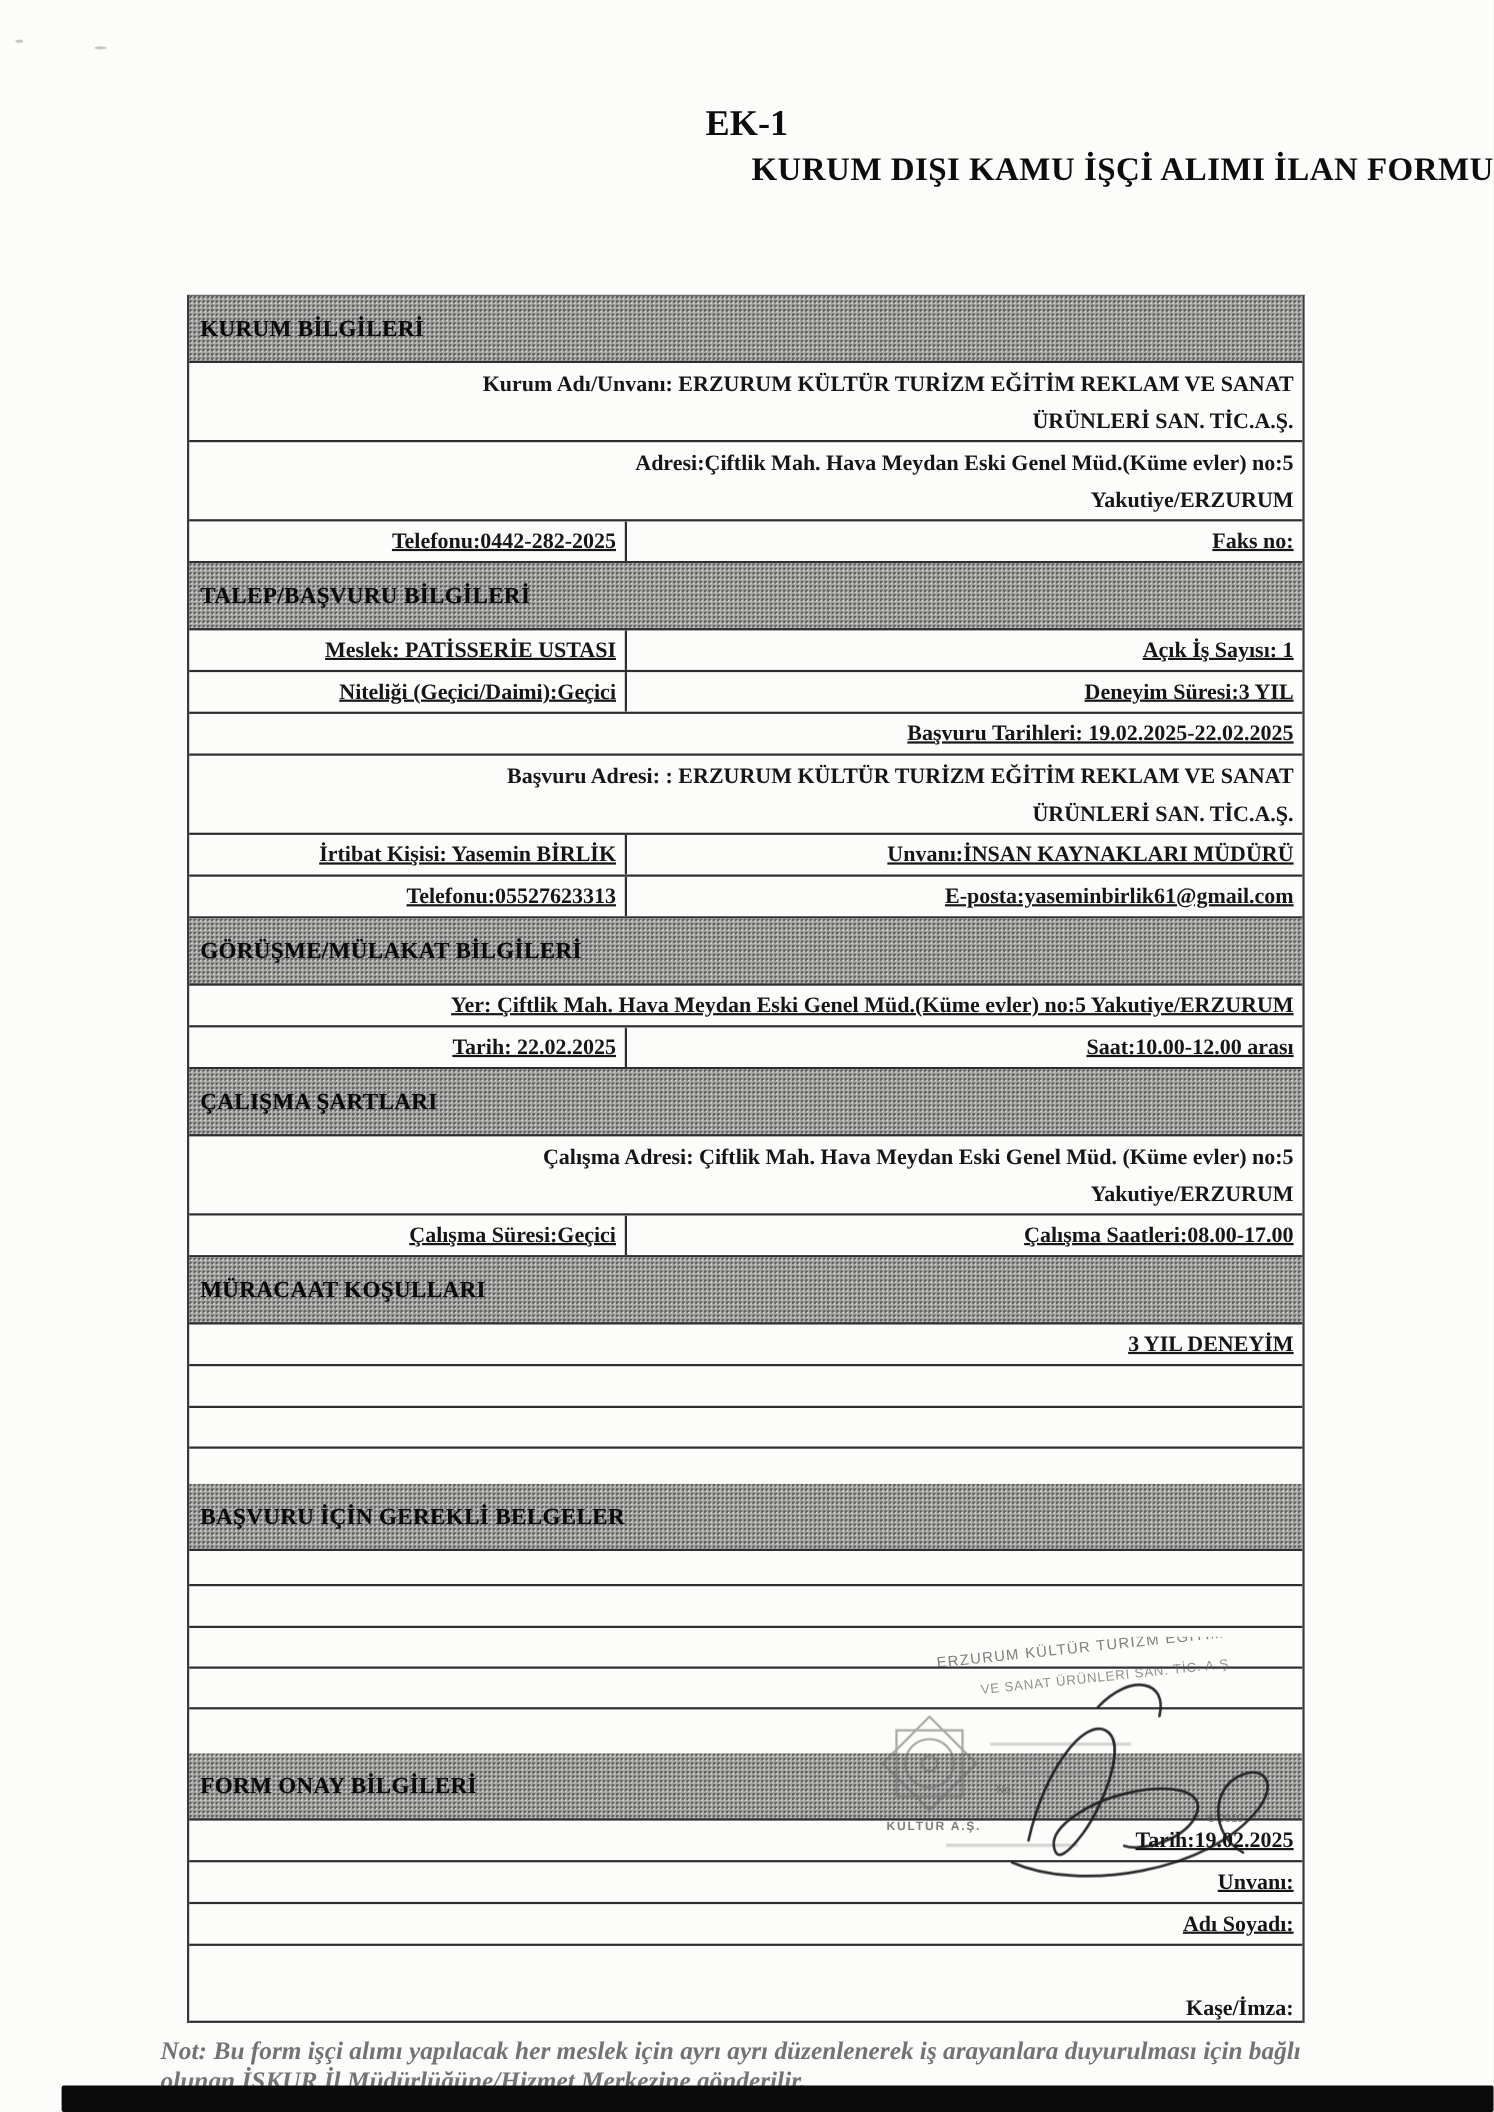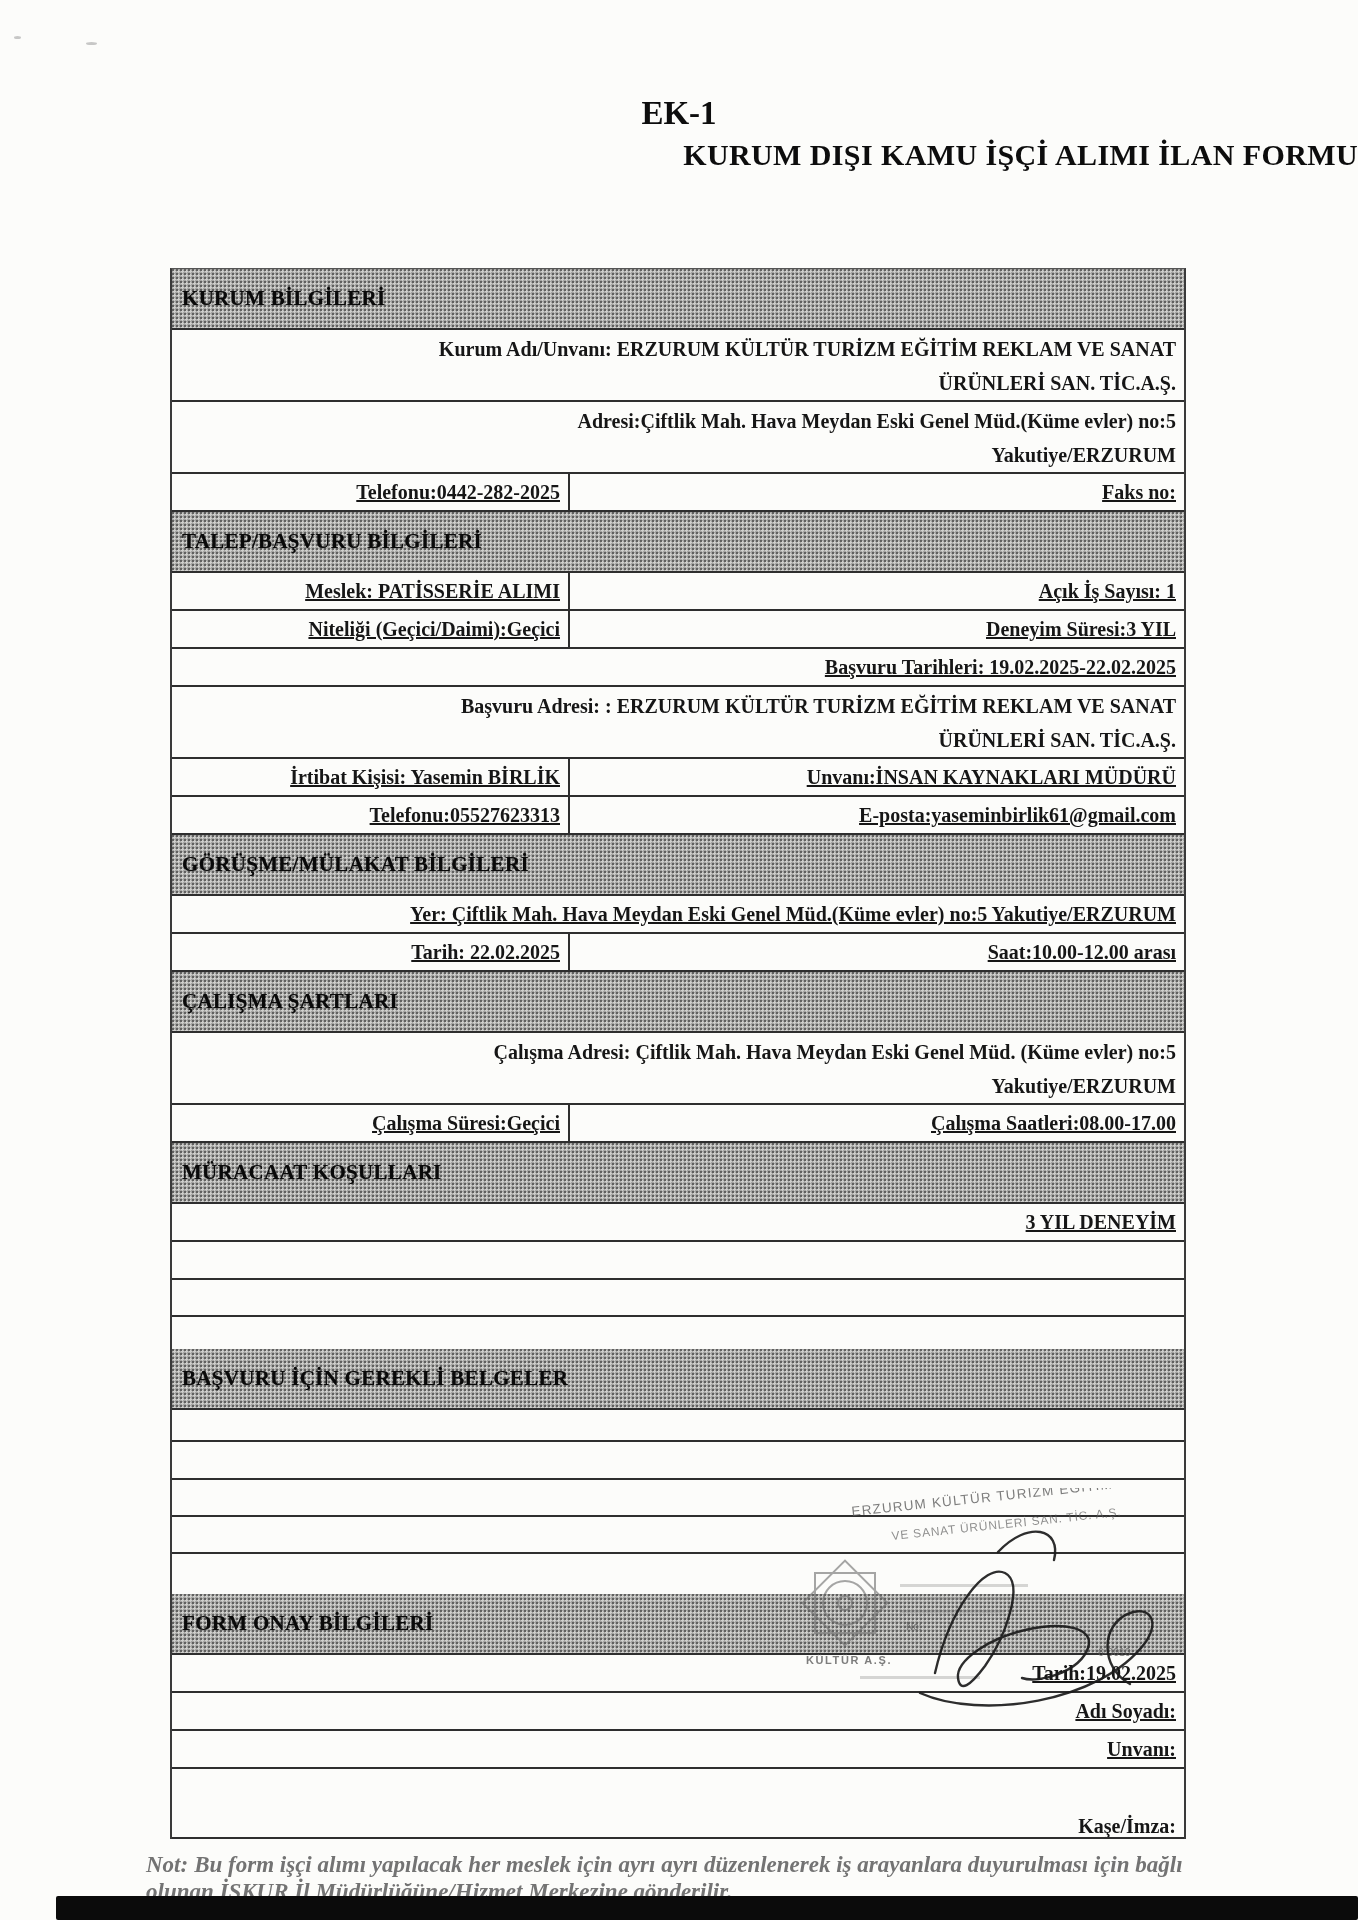--- a/index.html
+++ b/index.html
@@ -107,21 +107,21 @@
         <div class="left cell">Telefonu:0442-282-2025</div>
         <div class="right cell">Faks no:</div>
       </div>
     </div>
 
     <div class="sec-header">
       <span>TALEP/BAŞVURU BİLGİLERİ</span>
     </div>
     <div class="row single">
       <div class="split">
-        <div class="left cell">Meslek: PATİSSERİE ALIMI</div>
+        <div class="left cell">Meslek: PATİSSERİE USTASI</div>
         <div class="right cell">Açık İş Sayısı: 1</div>
       </div>
     </div>
     <div class="row single">
       <div class="split">
         <div class="left cell">Niteliği (Geçici/Daimi):Geçici</div>
         <div class="right cell">Deneyim Süresi:3 YIL</div>
       </div>
     </div>
     <div class="row single">
@@ -194,24 +194,24 @@
     <div class="row e37"></div>
     <div class="spacer sp40"></div>
 
     <div class="sec-header">
       <span>FORM ONAY BİLGİLERİ</span>
     </div>
     <div class="row single">
       <div class="cell">Tarih:19.02.2025</div>
     </div>
     <div class="row single">
+      <div class="cell">Unvanı:</div>
+    </div>
+    <div class="row single">
       <div class="cell">Adı Soyadı:</div>
-    </div>
-    <div class="row single">
-      <div class="cell">Unvanı:</div>
     </div>
     <div class="row kase">
       <div class="cell">Kaşe/İmza:</div>
     </div>
   </div>
 
   <p class="note">
     <span class="note-label">Not:</span><span>Bu form işçi alımı yapılacak her meslek için ayrı ayrı düzenlenerek iş arayanlara duyurulması için bağlı olunan İŞKUR İl Müdürlüğüne/Hizmet Merkezine gönderilir.</span>
   </p>
 

